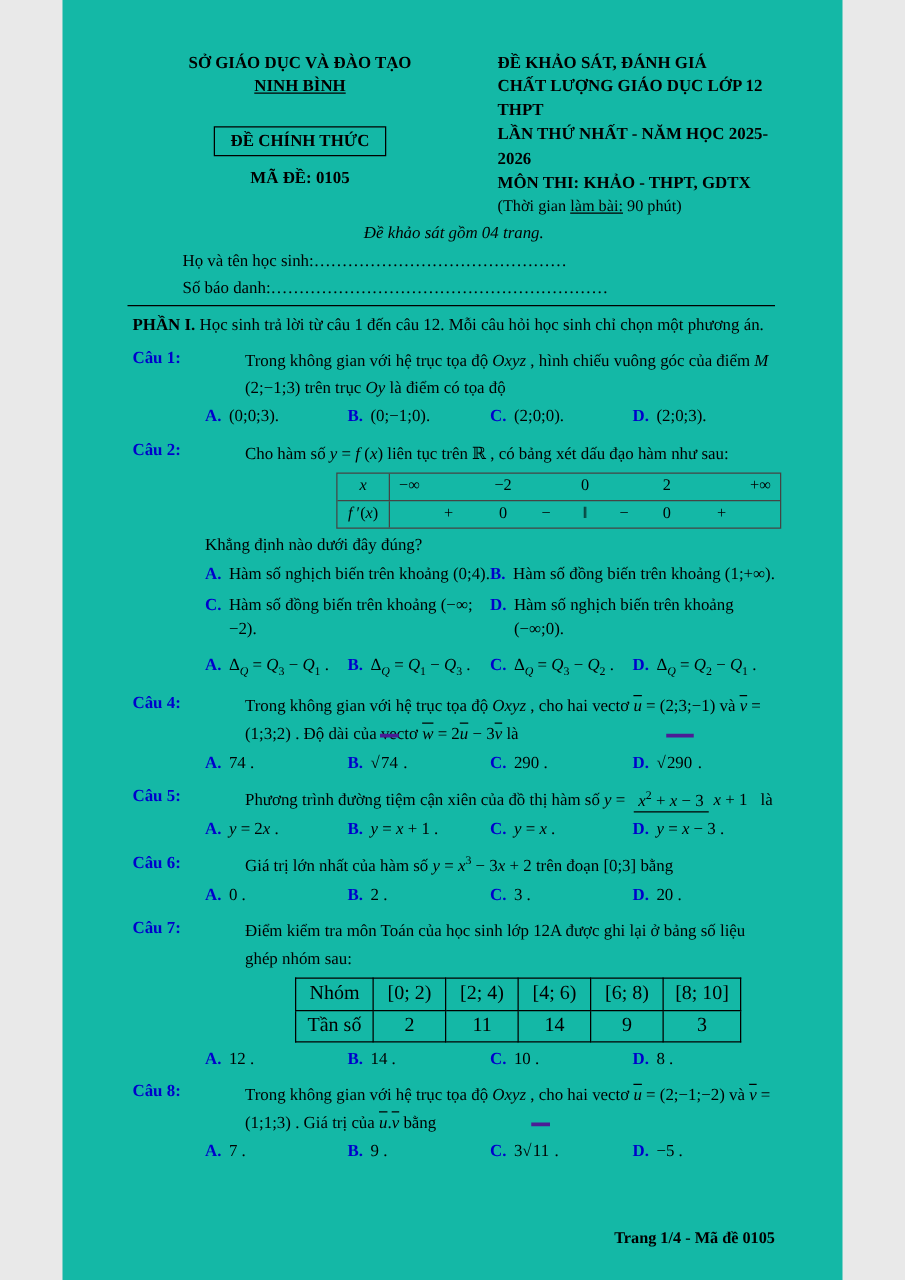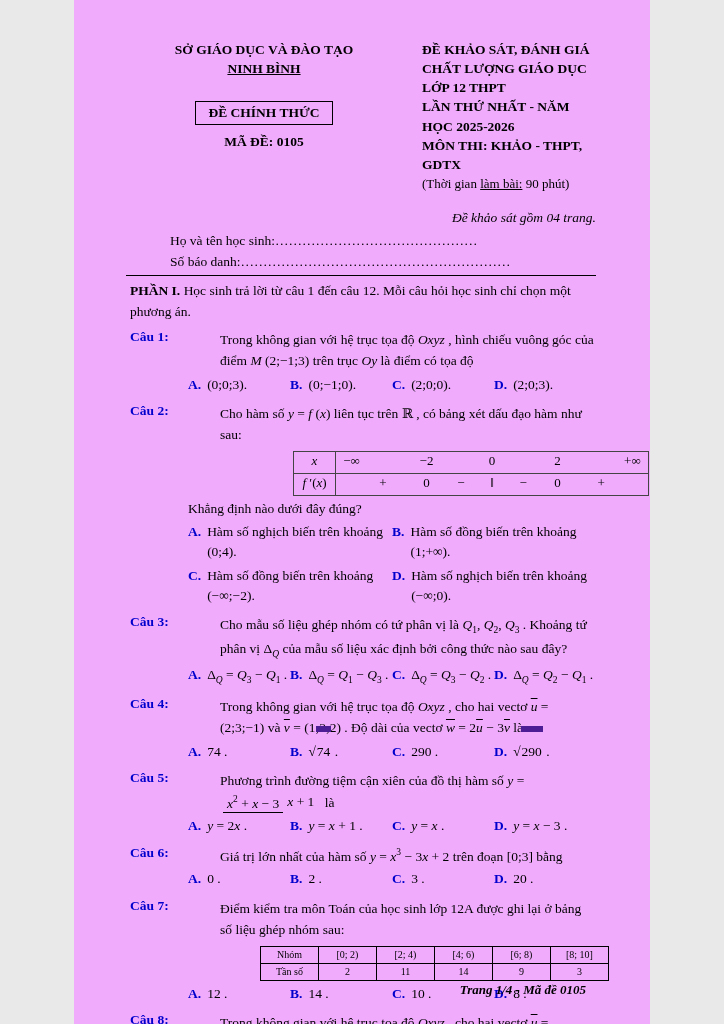--- a/index.html
+++ b/index.html
@@ -1,32 +1,32 @@
 <!DOCTYPE html>
 <html style="--accent: #0000cc;"><head>
 <meta charset="utf-8">
 <style>
   * { margin:0; padding:0; box-sizing:border-box; }
   html,body { background:#e9e9e9; }
   .page {
-    position:relative; width:576px; height:1024px; margin:0 auto;
-    background:#f0abfc; color:#000;
+    position:relative; width:624px; height:1024px; margin:0 auto;
+    background:#14b8a6; color:#000;
     font-family:"Liberation Serif","DejaVu Serif",serif;
     font-size:13.5px; padding:40px 54px 0 56px; overflow:hidden;
   }
   
   .header { display:flex; }
   .header-left { width:268px; text-align:center; }
   .header-right { flex:1; text-align:left; padding-left:24px; }
   .h-line { font-weight:bold; line-height:1.42; }
   .underline { text-decoration:underline; }
   .official-box { display:inline-block; border:1.3px solid #000; padding:3px 12px; margin-top:23px; font-weight:bold; }
   .exam-code { font-weight:bold; margin-top:9px; }
   .duration { font-size:13px; line-height:1.5; }
-  .pages-note { text-align:right; font-style:italic; margin-top:16px; }
+  .pages-note { text-align:center; font-style:italic; margin-top:4px; }
   
   .student { margin:5px 0 0 40px; line-height:1.55; }
   .divider { border-bottom:1.6px solid #000; margin:3px 0 5px -4px; }
   
   .part1 { margin:2px 0 7px 0; line-height:1.5; }
   .part-label { font-weight:bold; }
   
   .question { margin-bottom:9px; }
   .q-row { display:flex;gap:32px; }
   .q-label { width:58px; flex:0 0 58px; font-weight:bold; color:var(--accent,#0000cc); }
@@ -35,38 +35,38 @@
   .options.two { grid-template-columns:1fr 1fr; }
   .option { display:flex; }
   .opt-letter { font-weight:bold; color:var(--accent,#0000cc); margin-right:6px; }
   .q-sub { margin:3px 0 0 58px; line-height:1.5; }
   .q-sub.shift { margin-left:44px; }
   
   i, .it { font-style:italic; }
   sub, sup { font-size:9.5px; }
   .vec { font-style:italic; text-decoration:overline; }
   .sqrt { white-space:nowrap; }
-  .sqrt .rd { border-top:6px solid #4c1d95; padding:12px 1px; }
+  .sqrt .rd { border-top:3px solid #4c1d95; padding:12px 1px; }
   .frac { display:inline-flex; flex-direction:row; text-align:center; vertical-align:middle; line-height:1.15; margin:0 3px; }
   .frac .fn { border-bottom:1px solid #000; padding:0 4px 1px; }
   .frac .fd { padding:0 4px; }
   
   .sign-table { width:356px; margin:5px 0 2px 163px; border:1px solid #444; font-size:13px; }
   .st-row { display:flex; }
   .st-row + .st-row { border-top:1px solid #444; }
   .st-head { width:42px; flex:0 0 42px; border-right:1px solid #444; text-align:center; padding:1px 2px; }
   .st-cells { position:relative; flex:1; height:21px; }
   .st-cells span { position:absolute; top:1px; transform:translateX(-50%); }
   .px0{left:5%} .px1{left:29%} .px2{left:50%} .px3{left:71%} .px4{left:95%}
   .ps0{left:15%} .ps1{left:29%} .ps2{left:40%} .ps3{left:50%} .ps4{left:60%} .ps5{left:71%} .ps6{left:85%}
   
-  .freq-table { border-collapse:collapse; margin:5px 0 2px 130px; font-size:10px;border-radius:11px; }
+  .freq-table { border-collapse:collapse; margin:5px 0 2px 130px; font-size:16px;border-radius:11px; }
   .freq-table td { border:1px solid #000; text-align:center; padding:1px 9px; min-width:58px; line-height:1.4; }
   
-  .footer { position:absolute; right:64px; bottom:26px; font-style:italic; font-weight:bold; font-size:13px; }
+  .footer { position:absolute; right:54px; bottom:26px; font-weight:bold; font-size:13px; }
 </style>
 </head>
 <body>
 
 <div class="page">
 
   <div class="header">
     <div class="header-left">
       <div class="h-line">SỞ GIÁO DỤC VÀ ĐÀO TẠO</div>
       <div class="h-line underline">NINH BÌNH</div>
@@ -164,24 +164,20 @@
           <span class="opt-text">Hàm số đồng biến trên khoảng (−∞;−2).</span>
         </div>
       <div class="option">
           <span class="opt-letter">D.</span>
           <span class="opt-text">Hàm số nghịch biến trên khoảng (−∞;0).</span>
         </div>
     </div>
   </section>
 
   <section class="question">
-    <div class="q-row">
-      <span class="q-label">Câu 3:</span>
-      <div class="q-body">Cho mẫu số liệu ghép nhóm có tứ phân vị là <i>Q</i><sub>1</sub>, <i>Q</i><sub>2</sub>, <i>Q</i><sub>3</sub> . Khoảng tứ phân vị Δ<sub><i>Q</i></sub> của mẫu số liệu xác định bởi công thức nào sau đây?</div>
-    </div>
     <div class="options">
       <div class="option">
           <span class="opt-letter">A.</span>
           <span class="opt-text">Δ<sub><i>Q</i></sub> = <i>Q</i><sub>3</sub> − <i>Q</i><sub>1</sub> .</span>
         </div>
       <div class="option">
           <span class="opt-letter">B.</span>
           <span class="opt-text">Δ<sub><i>Q</i></sub> = <i>Q</i><sub>1</sub> − <i>Q</i><sub>3</sub> .</span>
         </div>
       <div class="option">

